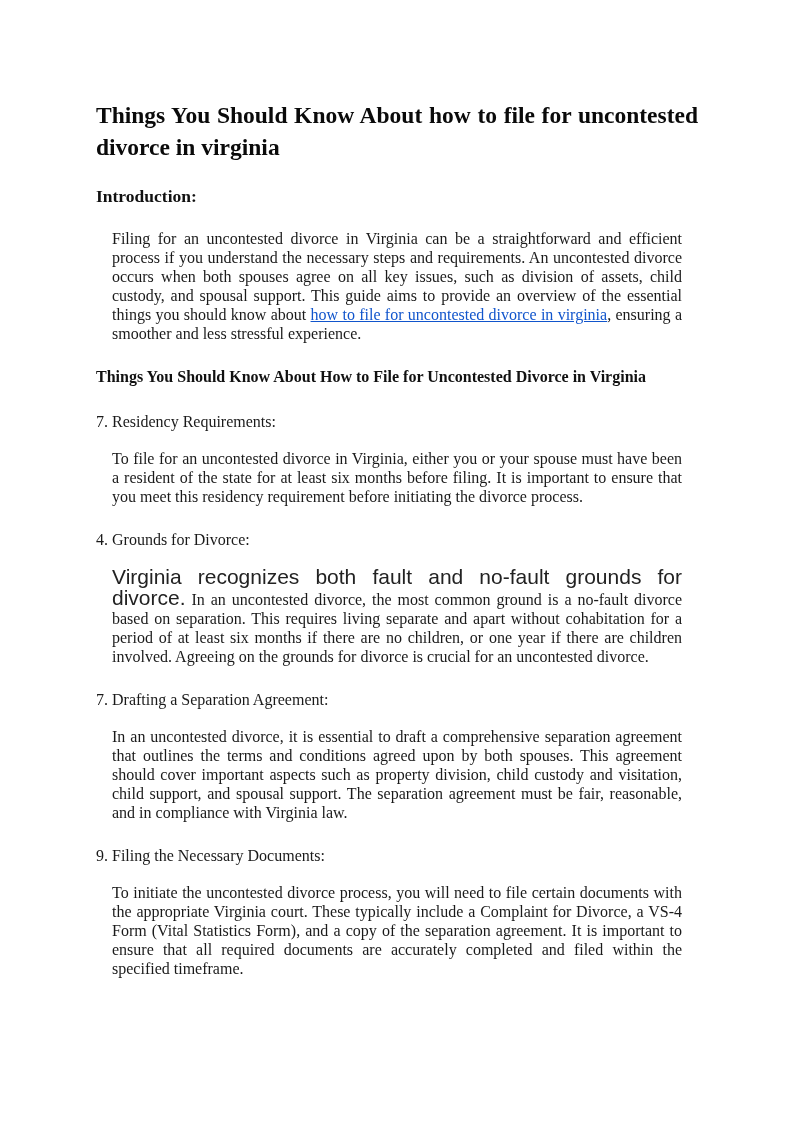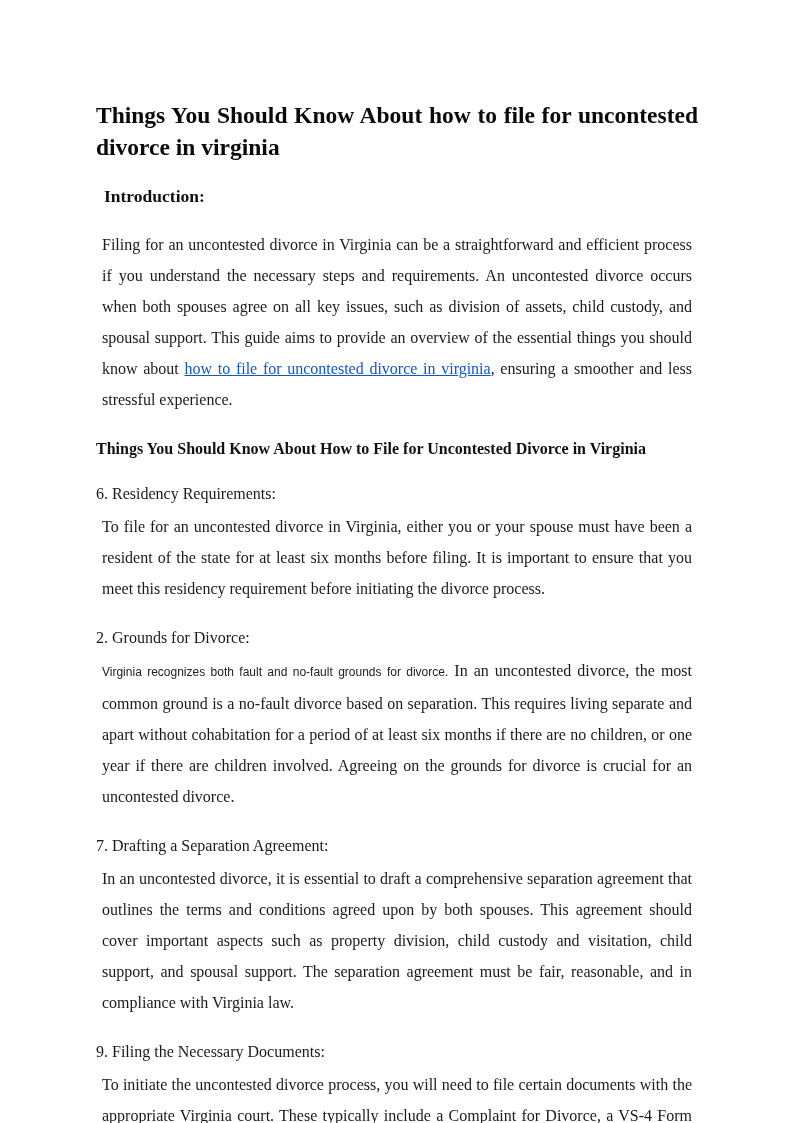--- a/index.html
+++ b/index.html
@@ -27,28 +27,28 @@
       line-height: 32px;
       text-align: justify;
       text-align-last: auto;
       margin: 0;
       color: #0a0a0a;
     }
     .intro-heading {
       font-weight: bold;
       font-size: 17.5px;
       line-height: 24px;
-      margin: 21px 0 0 8px;
+      margin: 21px 0 0 0;
       color: #111111;
     }
     p.body {
       font-size: 16px;
-      line-height: 31px;
+      line-height: 19px;
       text-align: justify;
-      margin: 6px;
+      margin: 16px;
       color: #1a1a1a;
     }
     .intro-para {
       margin-top: 21px !important;
     }
     .section-heading {
       font-weight: bold;
       font-size: 16px;
       line-height: 23px;
       margin: 22px 0 0 0;
@@ -63,43 +63,43 @@
       line-height: 23px;
       margin: 0;
       color: #1a1a1a;
     }
     a.link {
       color: #1155cc;
       text-decoration: underline;
     }
     .sans-run {
       font-family: "Liberation Sans", "DejaVu Sans", sans-serif;
-      font-size: 12px;
+      font-size: 21px;
       color: #222222;
     }
   </style>
 </head>
 <body>
 
 <div class="page">
   <h1 class="title">Things You Should Know About how to file for uncontested divorce in virginia</h1>
 
   <h2 class="intro-heading">Introduction:</h2>
 
   <p class="body intro-para"><span>Filing for an uncontested divorce in Virginia can be a straightforward and efficient process if you understand the necessary steps and requirements. An uncontested divorce occurs when both spouses agree on all key issues, such as division of assets, child custody, and spousal support. This guide aims to provide an overview of the essential things you should know about </span><a class="link" href="#">how to file for uncontested divorce in virginia</a><span>, ensuring a smoother and less stressful experience.</span></p>
 
   <h3 class="section-heading">Things You Should Know About How to File for Uncontested Divorce in Virginia</h3>
 
   <div class="item">
-    <p class="item-title">6. Residency Requirements:</p>
+    <p class="item-title">7. Residency Requirements:</p>
     <p class="body"><span>To file for an uncontested divorce in Virginia, either you or your spouse must have been a resident of the state for at least six months before filing. It is important to ensure that you meet this residency requirement before initiating the divorce process.</span></p>
   </div>
 
   <div class="item">
-    <p class="item-title">2. Grounds for Divorce:</p>
+    <p class="item-title">4. Grounds for Divorce:</p>
     <p class="body"><span class="sans-run">Virginia recognizes both fault and no-fault grounds for divorce.</span><span> In an uncontested divorce, the most common ground is a no-fault divorce based on separation. This requires living separate and apart without cohabitation for a period of at least six months if there are no children, or one year if there are children involved. Agreeing on the grounds for divorce is crucial for an uncontested divorce.</span></p>
   </div>
 
   <div class="item">
     <p class="item-title">7. Drafting a Separation Agreement:</p>
     <p class="body"><span>In an uncontested divorce, it is essential to draft a comprehensive separation agreement that outlines the terms and conditions agreed upon by both spouses. This agreement should cover important aspects such as property division, child custody and visitation, child support, and spousal support. The separation agreement must be fair, reasonable, and in compliance with Virginia law.</span></p>
   </div>
 
   <div class="item">
     <p class="item-title">9. Filing the Necessary Documents:</p>

